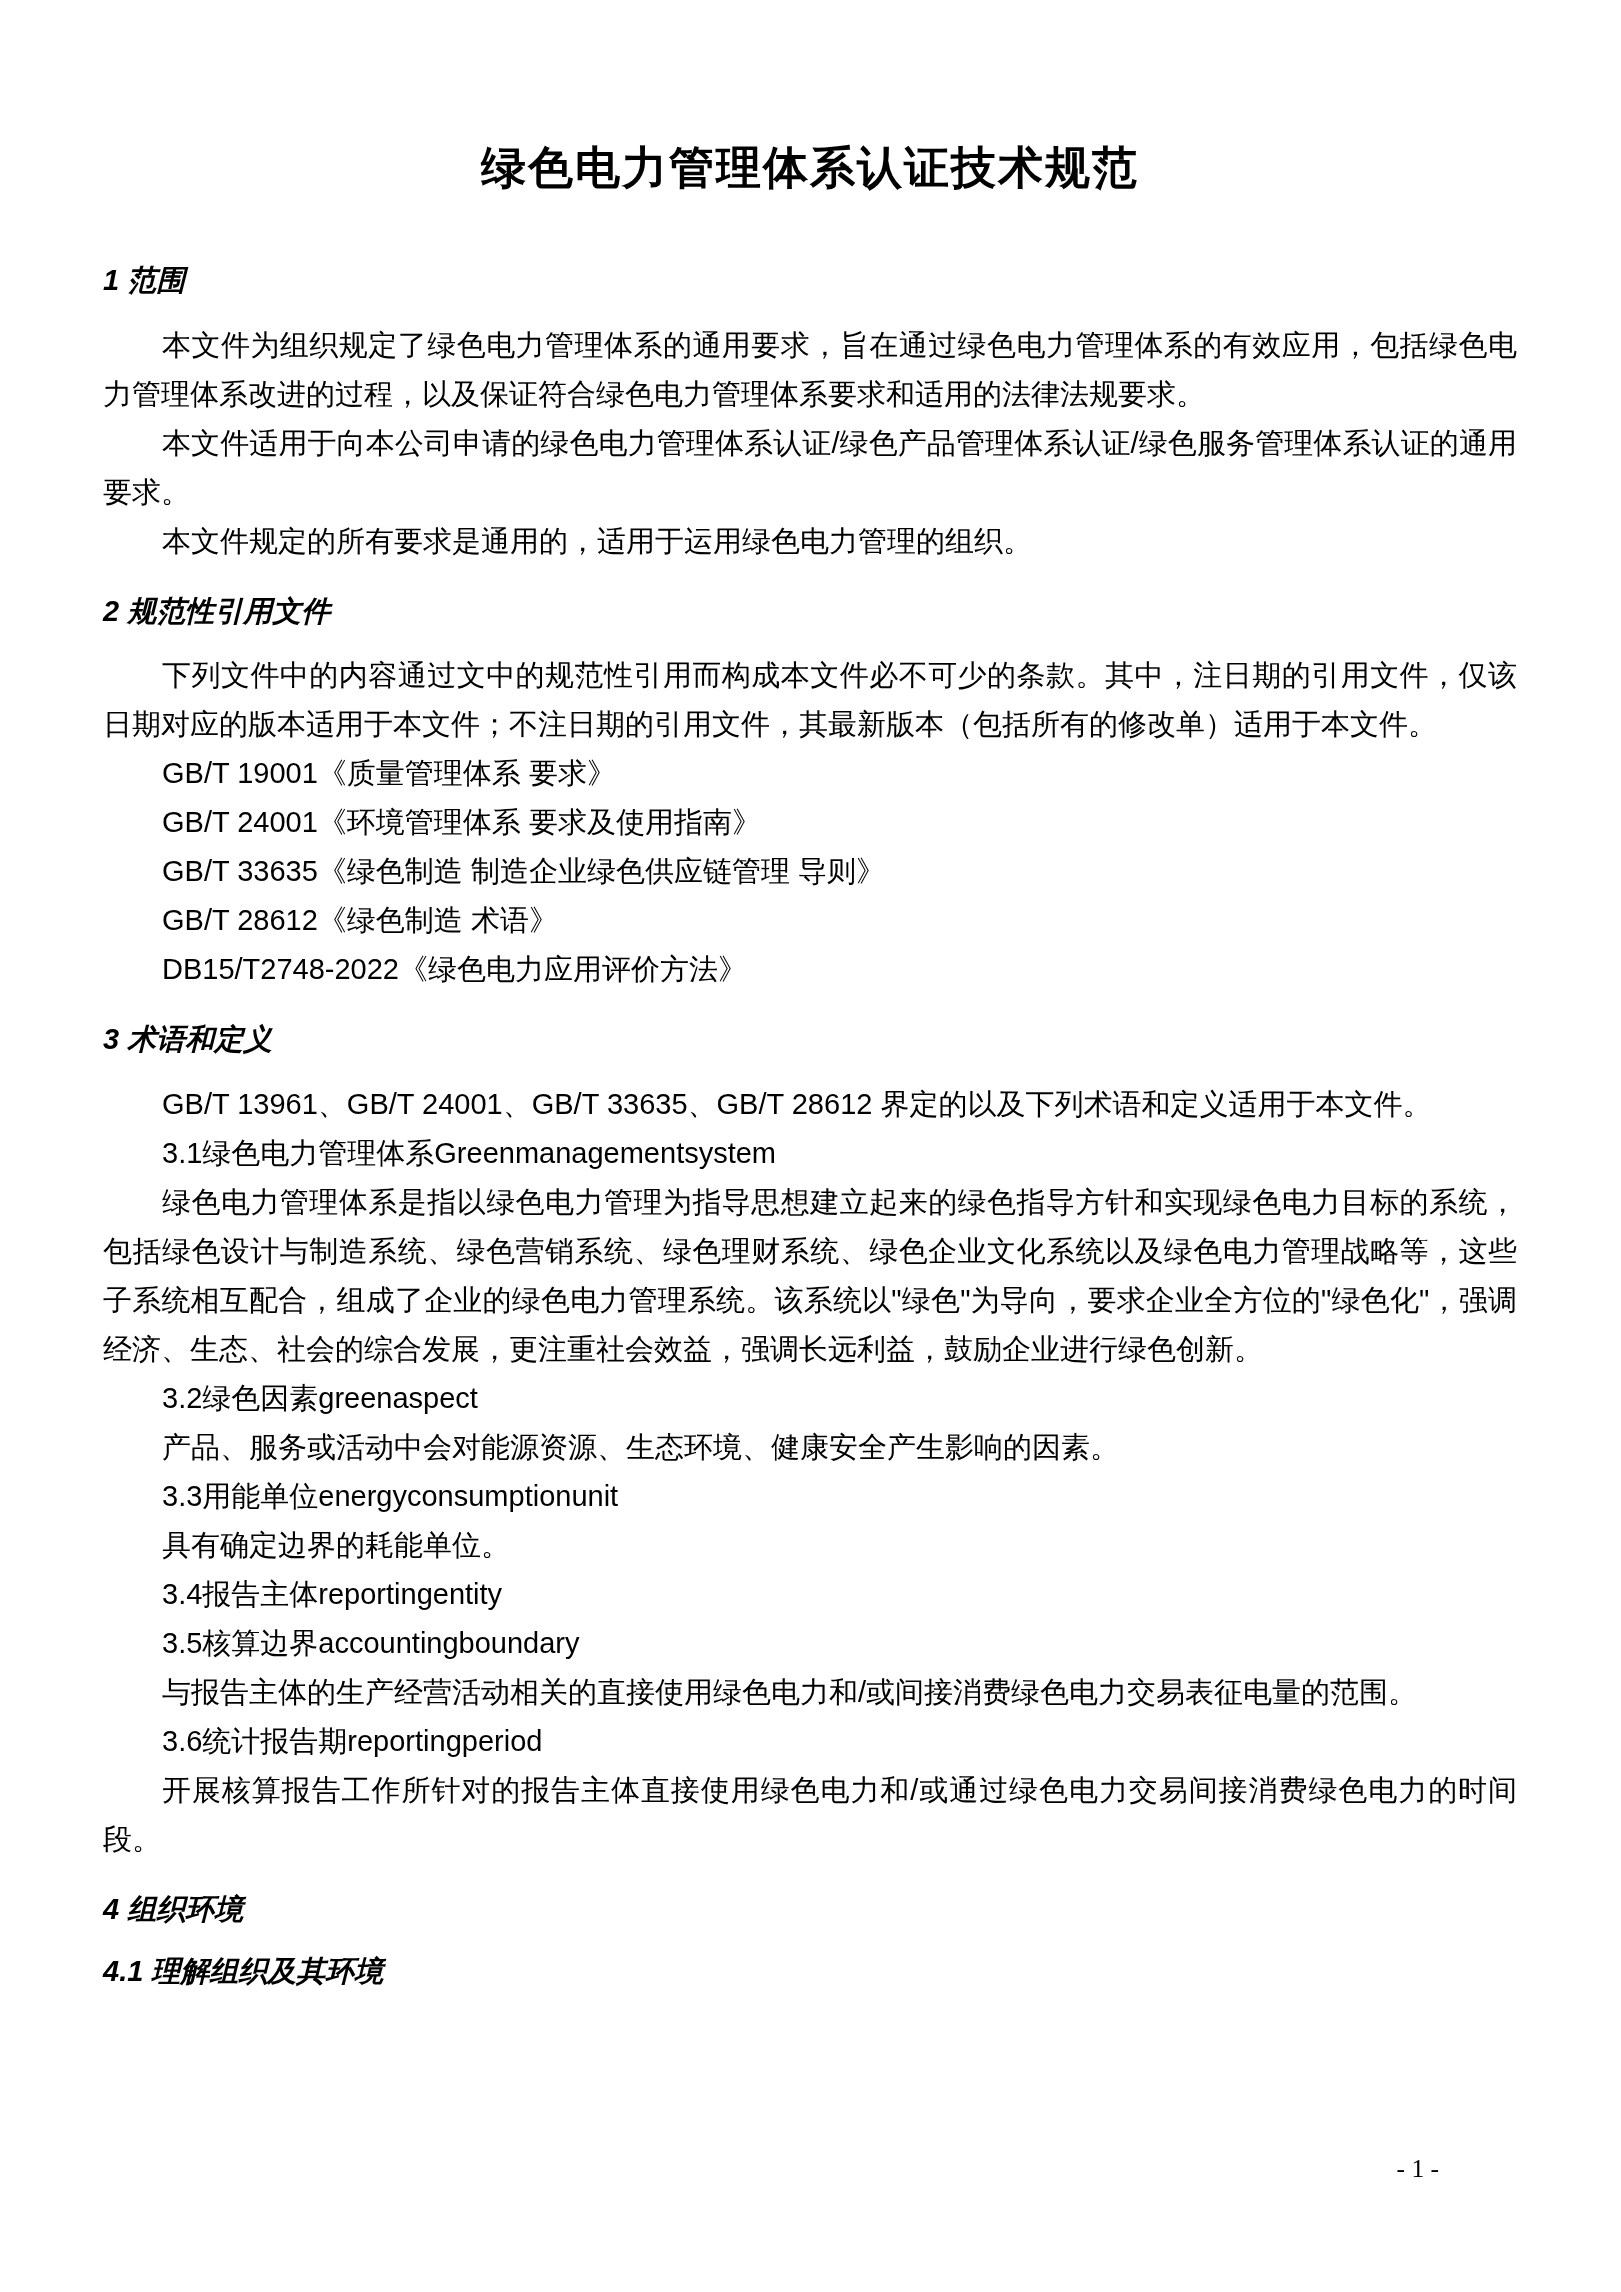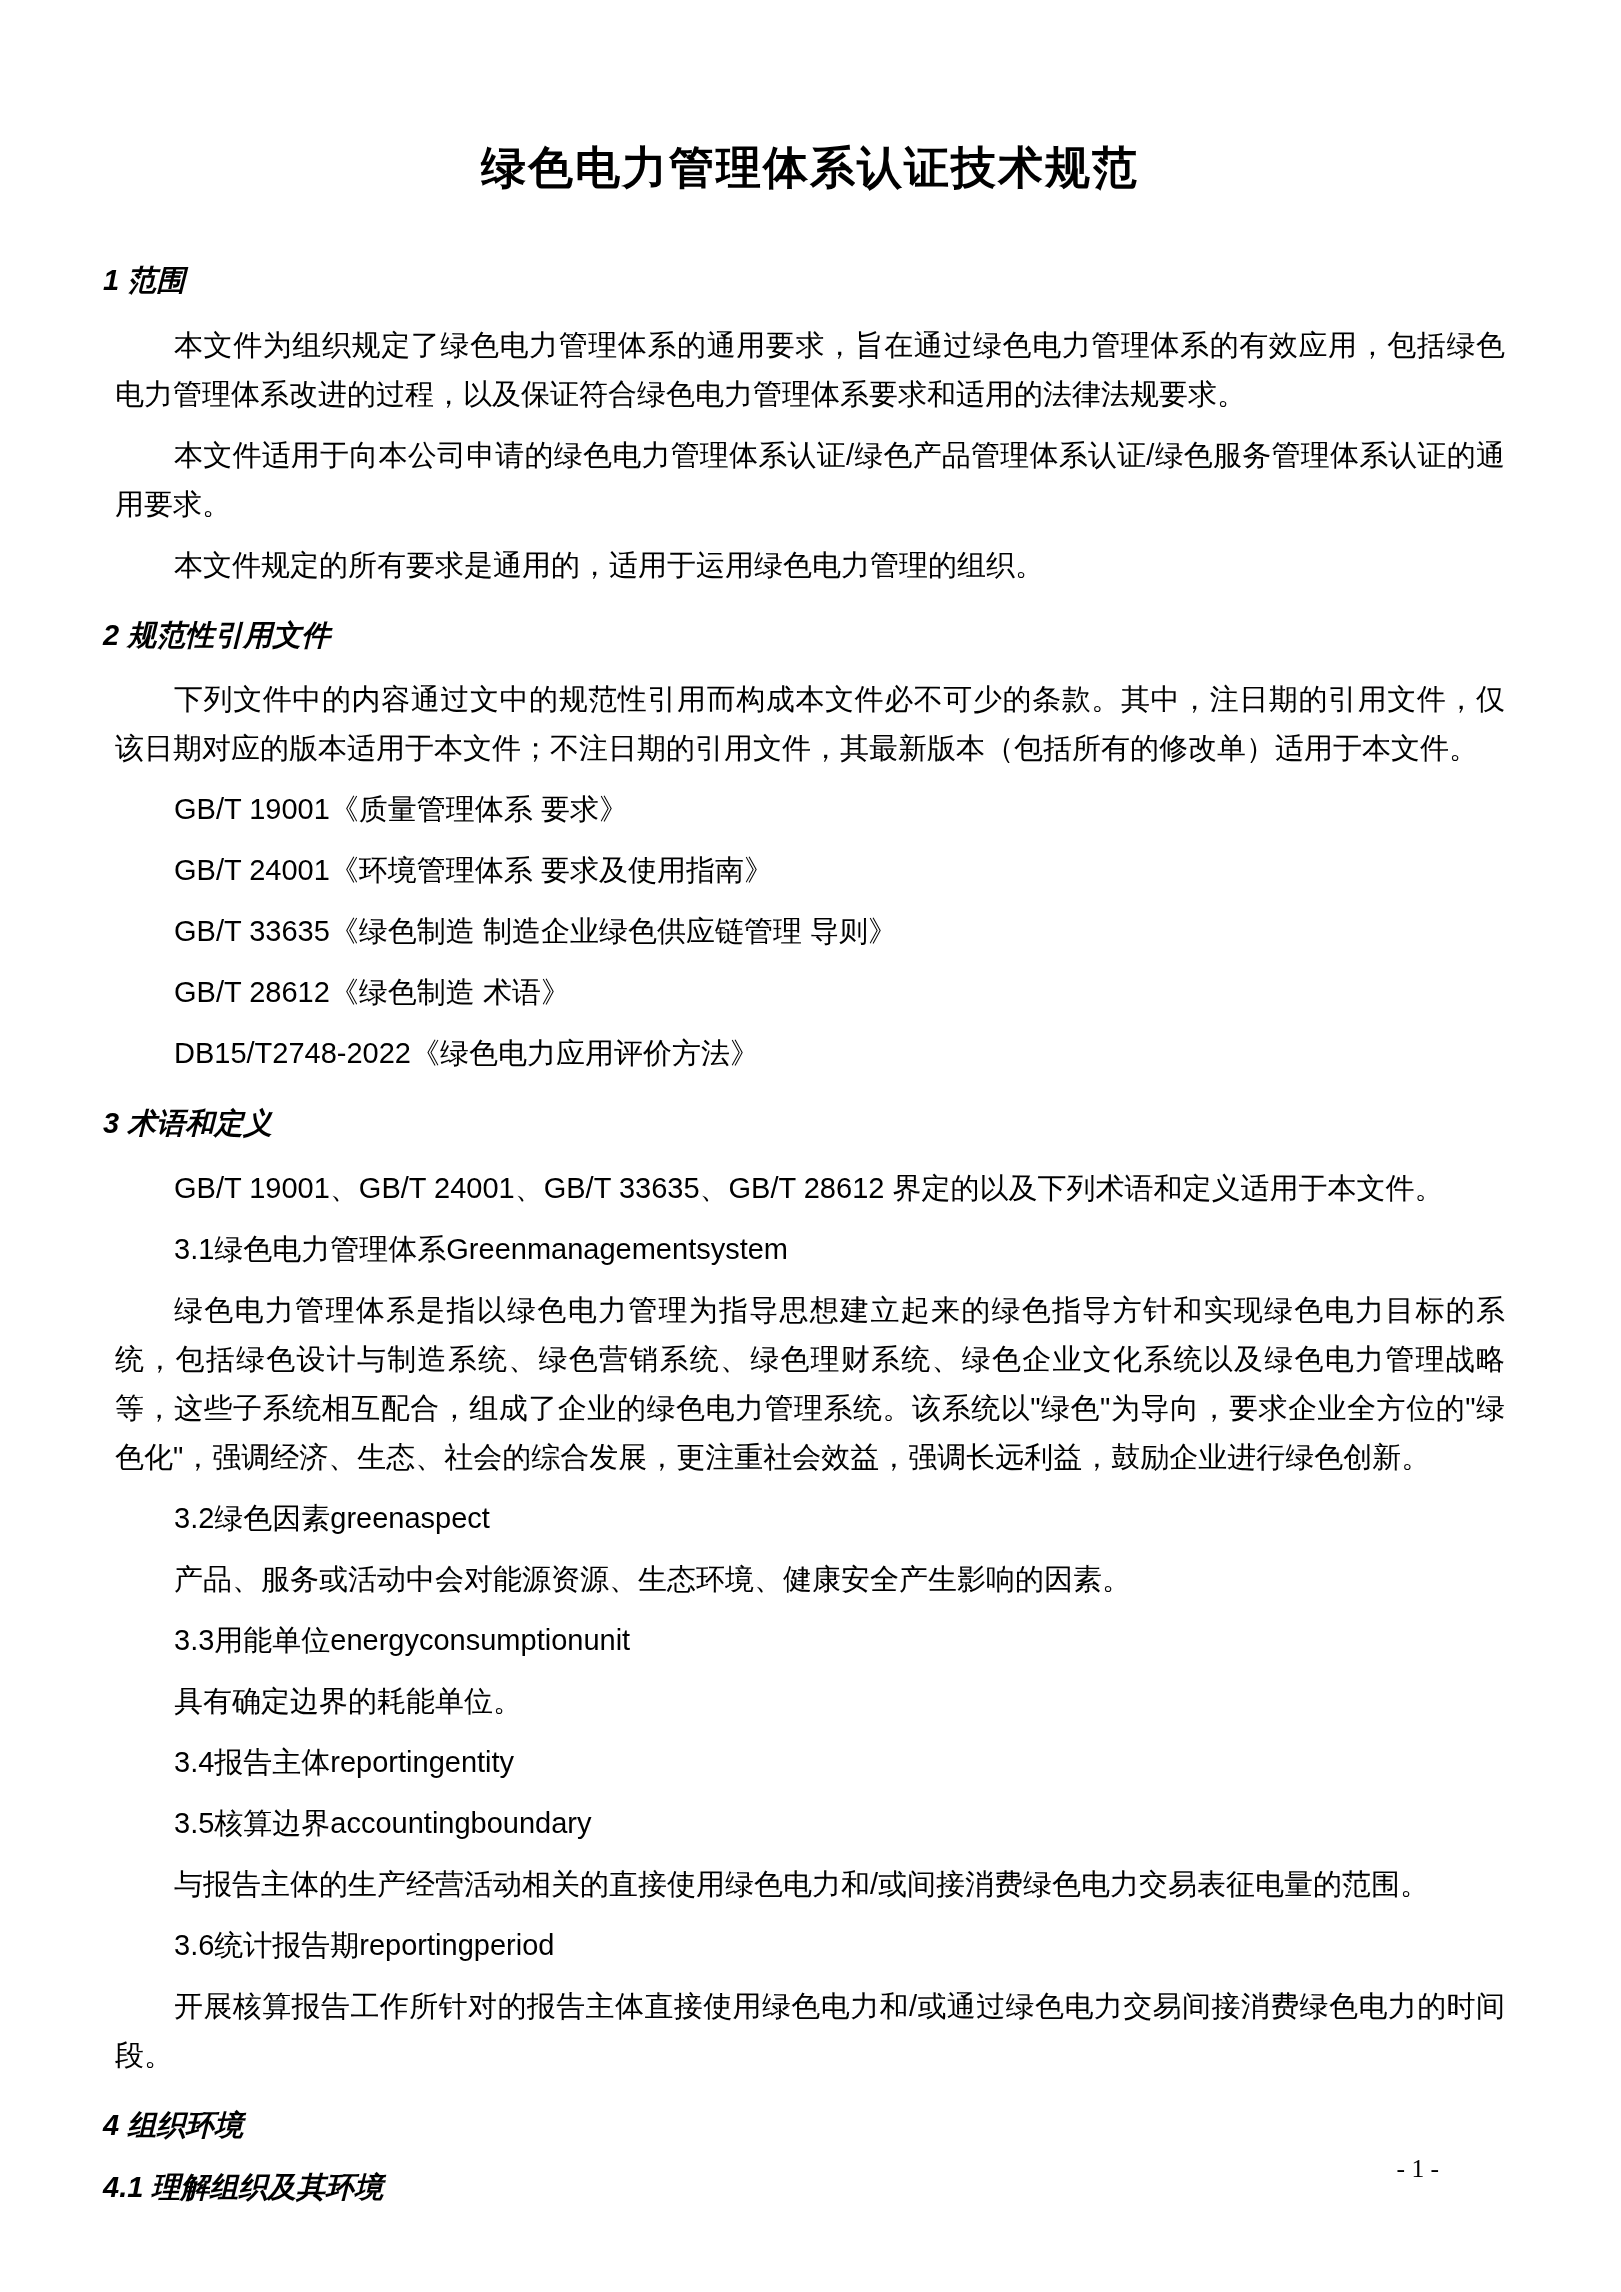--- a/index.html
+++ b/index.html
@@ -30,21 +30,21 @@
     font-size: 29px;
     line-height: 33px;
     font-weight: bold;
     margin: 29px 0 23.5px 0;
     text-align: left;
     font-style: italic;
   }
   .body-p, .ref-p, .term-p, .def-p {
     font-size: 29px;
     line-height: 49px;
-    margin: 12px;
+    margin: 0;
     text-indent: 59px;
     text-align: justify;
     font-weight: normal;
   }
   .footer-pagenum {
     position: absolute;
     top: 2154px;
     right: 182px;
     font-size: 25.5px;
     line-height: 29px;
@@ -66,21 +66,21 @@
 
   <h2 class="sec-h">2 规范性引用文件</h2>
   <p class="body-p">下列文件中的内容通过文中的规范性引用而构成本文件必不可少的条款。其中，注日期的引用文件，仅该日期对应的版本适用于本文件；不注日期的引用文件，其最新版本（包括所有的修改单）适用于本文件。</p>
   <p class="ref-p">GB/T 19001《质量管理体系 要求》</p>
   <p class="ref-p">GB/T 24001《环境管理体系 要求及使用指南》</p>
   <p class="ref-p">GB/T 33635《绿色制造 制造企业绿色供应链管理 导则》</p>
   <p class="ref-p">GB/T 28612《绿色制造 术语》</p>
   <p class="ref-p">DB15/T2748-2022《绿色电力应用评价方法》</p>
 
   <h2 class="sec-h">3 术语和定义</h2>
-  <p class="body-p">GB/T 19001、GB/T 24001、GB/T 33635、GB/T 28612 界定的以及下列术语和定义适用于本文件。</p>
+  <p class="body-p">GB/T 13961、GB/T 24001、GB/T 33635、GB/T 28612 界定的以及下列术语和定义适用于本文件。</p>
   <p class="term-p">3.1绿色电力管理体系Greenmanagementsystem</p>
   <p class="body-p">绿色电力管理体系是指以绿色电力管理为指导思想建立起来的绿色指导方针和实现绿色电力目标的系统，包括绿色设计与制造系统、绿色营销系统、绿色理财系统、绿色企业文化系统以及绿色电力管理战略等，这些子系统相互配合，组成了企业的绿色电力管理系统。该系统以"绿色"为导向，要求企业全方位的"绿色化"，强调经济、生态、社会的综合发展，更注重社会效益，强调长远利益，鼓励企业进行绿色创新。</p>
   <p class="term-p">3.2绿色因素greenaspect</p>
   <p class="def-p">产品、服务或活动中会对能源资源、生态环境、健康安全产生影响的因素。</p>
   <p class="term-p">3.3用能单位energyconsumptionunit</p>
   <p class="def-p">具有确定边界的耗能单位。</p>
   <p class="term-p">3.4报告主体reportingentity</p>
   <p class="term-p">3.5核算边界accountingboundary</p>
   <p class="def-p">与报告主体的生产经营活动相关的直接使用绿色电力和/或间接消费绿色电力交易表征电量的范围。</p>
   <p class="term-p">3.6统计报告期reportingperiod</p>

